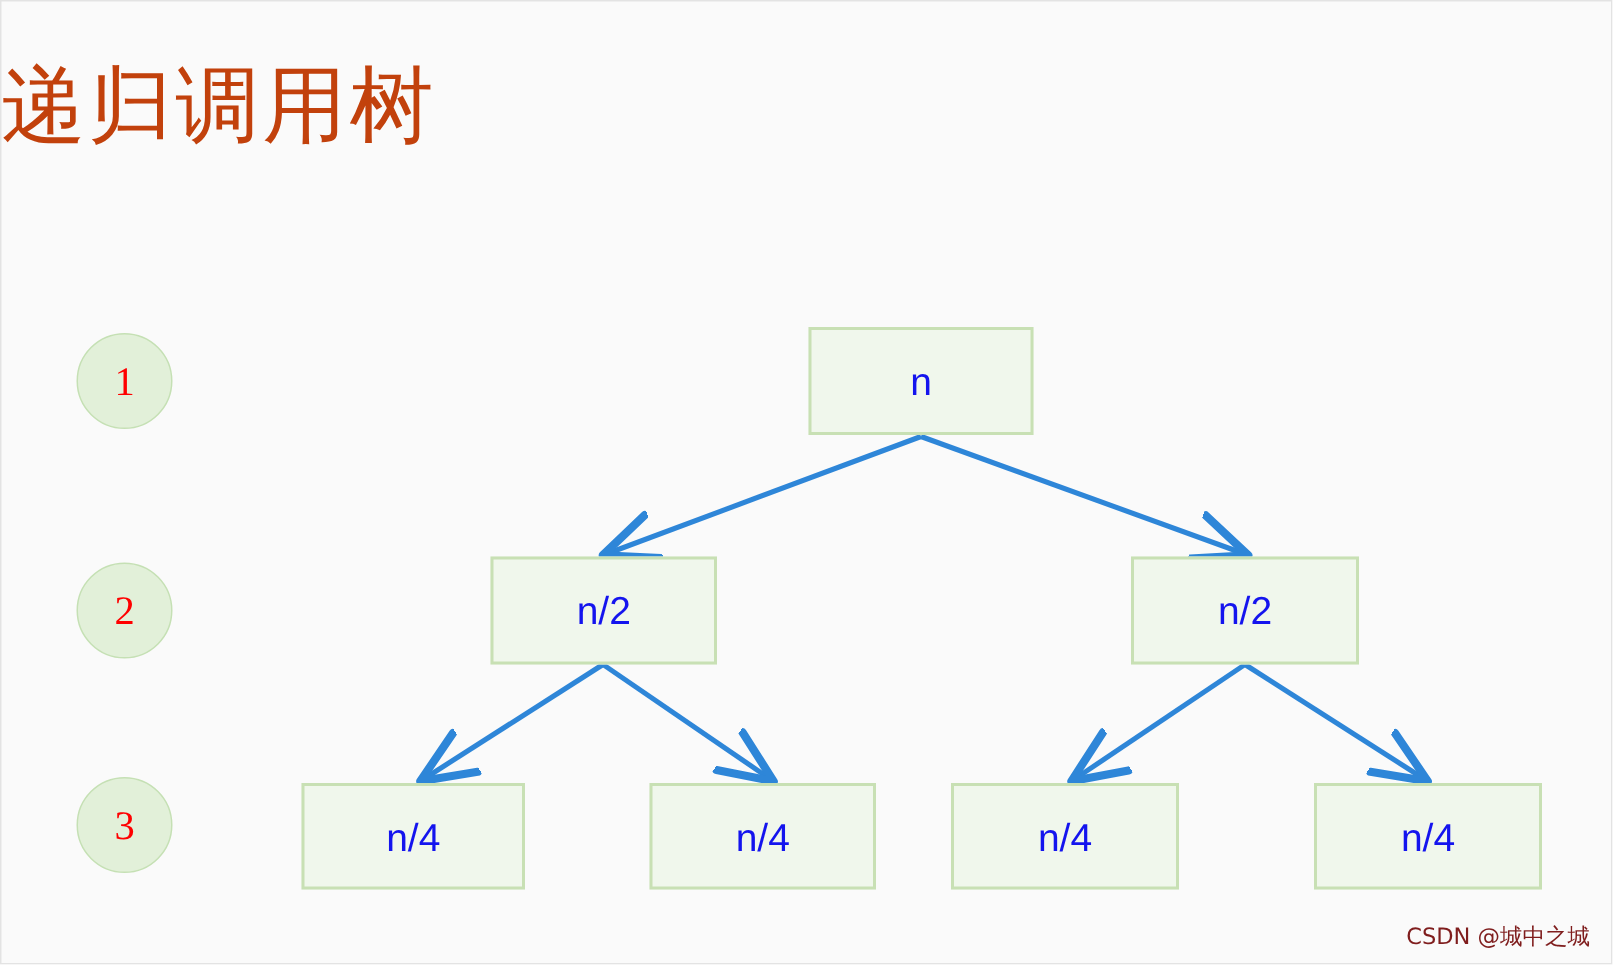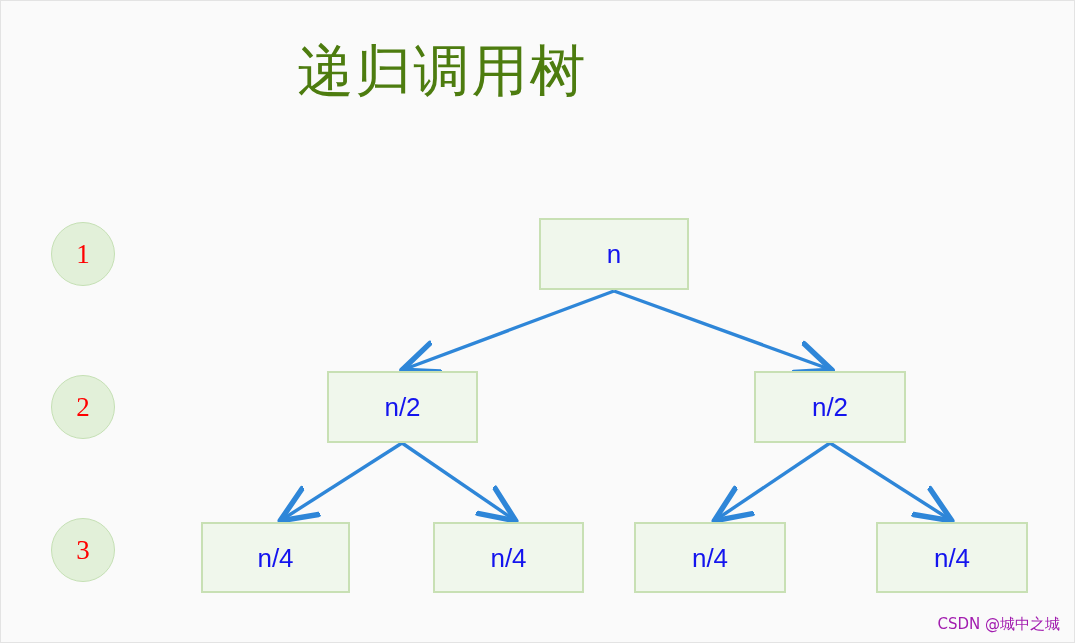--- a/index.html
+++ b/index.html
@@ -17,25 +17,25 @@
     overflow: hidden;
     font-family: "Liberation Sans", "DejaVu Sans", sans-serif;
   }
 
   
   #title {
     position: absolute;
     left: 0;
     top: 42px;
     width: 883px;
-    text-align: center;
+    text-align: left;
     font-size: 56px;
     line-height: 1;
     font-weight: 400;
-    color: #4d7c0f;
+    color: #c2410c;
     letter-spacing: 2px;
     font-family: "DejaVu Sans", "Liberation Sans", sans-serif;
     white-space: nowrap;
   }
 
   
   .level-circle {
     position: absolute;
     width: 64px;
     height: 64px;
@@ -76,21 +76,21 @@
     height: 643px;
     pointer-events: none;
   }
 
   
   #watermark {
     position: absolute;
     right: 14px;
     bottom: 8px;
     font-size: 15px;
-    color: #a21caf;
+    color: #7f1d1d;
     font-family: "DejaVu Sans", "Liberation Sans", sans-serif;
     white-space: nowrap;
   }
 </style>
 </head>
 <body>
 
 <div id="page">
 
   <div id="title">递归调用树</div>

